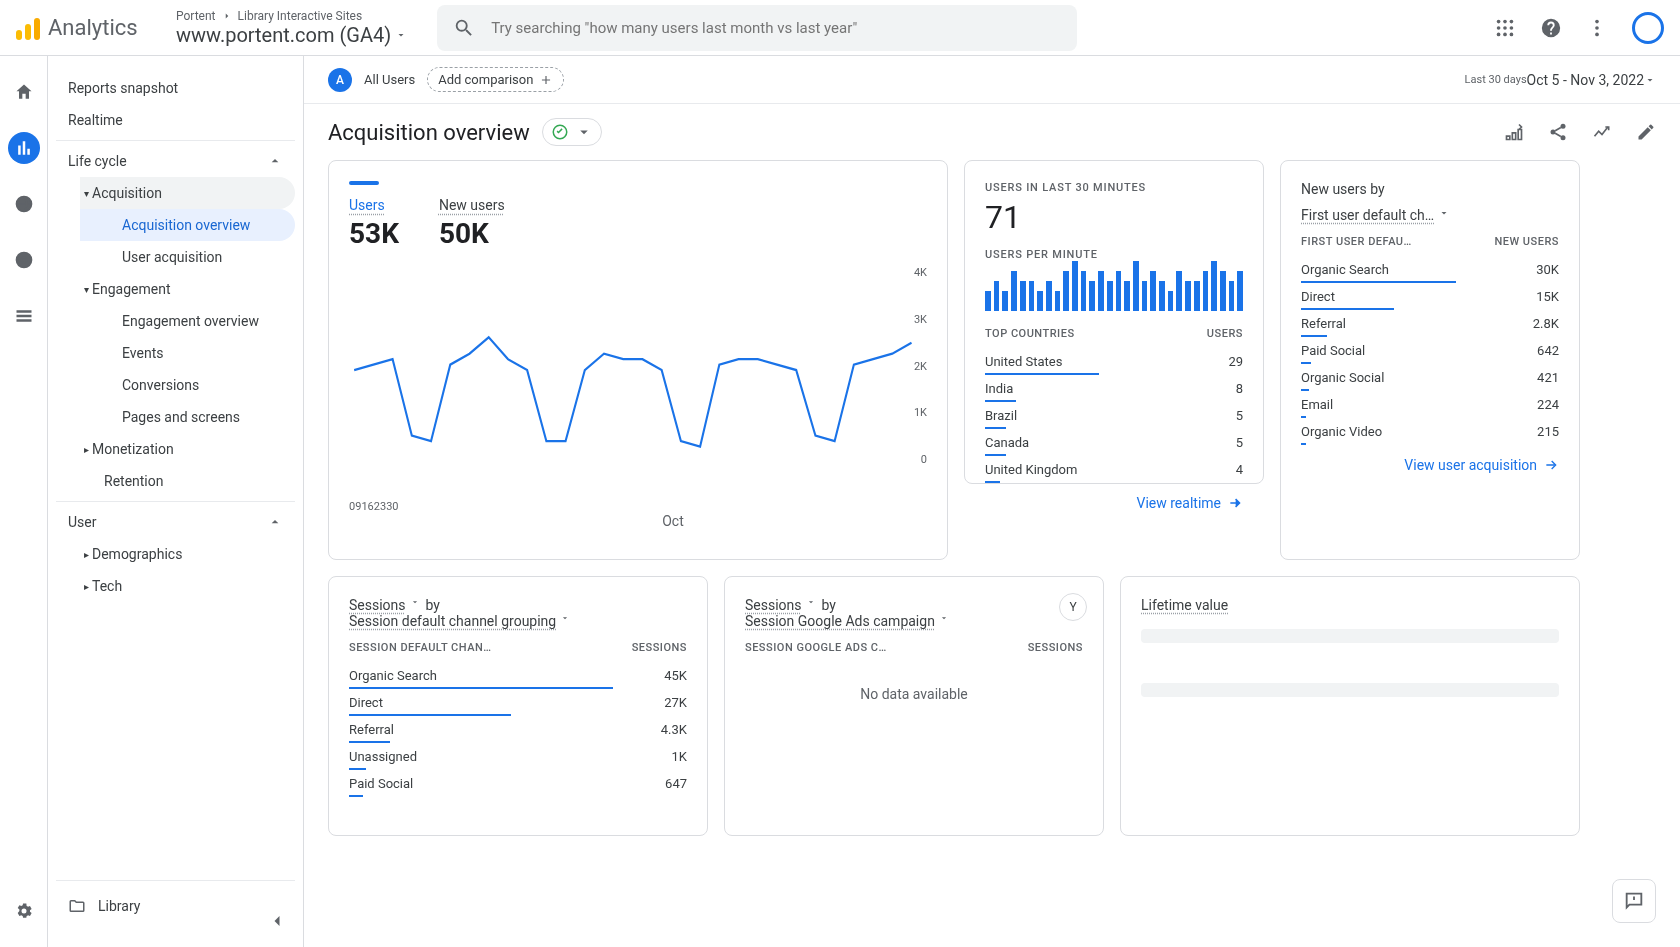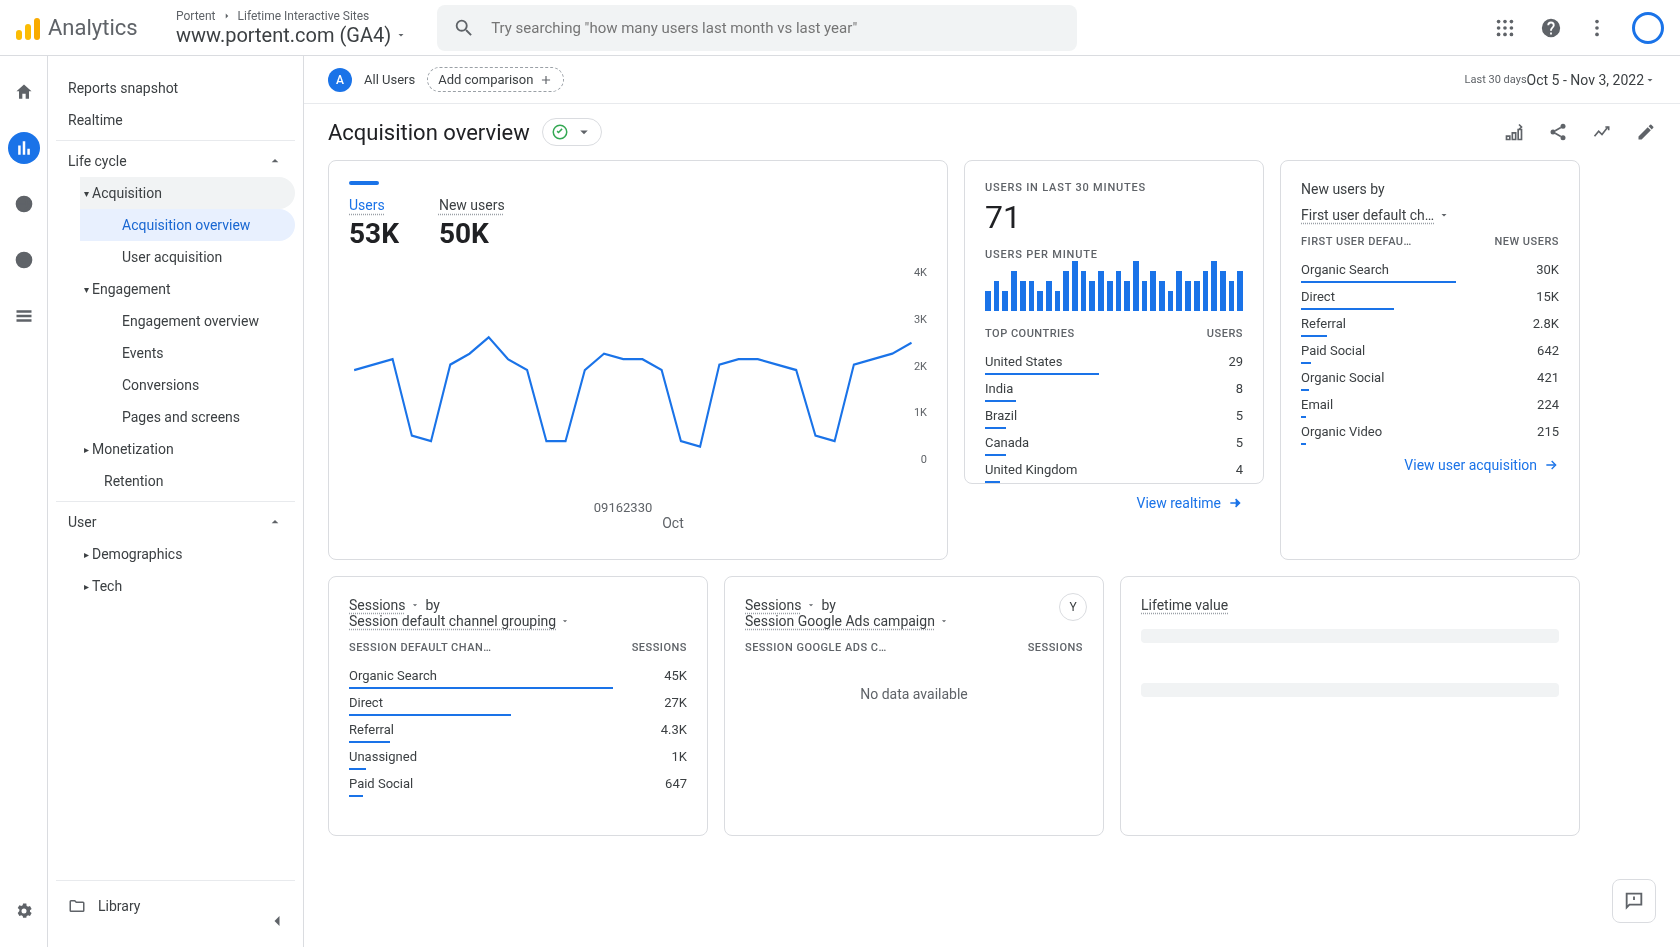--- a/index.html
+++ b/index.html
@@ -58,31 +58,31 @@
 .card-main{width:620px;height:400px}
 .card-rt{width:300px;height:324px}
 .card-acq{width:300px;height:400px}
 .metrics{display:flex;gap:40px;margin-bottom:8px}
 .metric-lbl{font-size:14px;text-decoration:underline dotted #9aa0a6;text-underline-offset:4px}
 .metric-lbl.active{color:#1a73e8}
 .metric-val{font-size:28px;font-weight:700;color:#202124;margin-top:4px}
 .chart{position:relative;height:230px;margin-top:16px}
 .chart svg{width:100%;height:100%}
 .y-axis{position:absolute;right:0;top:0;height:200px;display:flex;flex-direction:column;justify-content:space-between;font-size:11px;color:#5f6368;text-align:right}
-.x-axis{display:flex;justify-content:center;font-size:13px;color:#5f6368;margin-top:4px;padding-right:30px}
+.x-axis{display:flex;justify-content:flex-start;font-size:11px;color:#5f6368;margin-top:4px;padding-right:30px}
 .small-lbl{font-size:11px;color:#5f6368;letter-spacing:0.8px;font-weight:500}
 .big-num{font-size:32px;font-weight:400;color:#202124;margin:4px 0 12px}
 .spark{height:50px;display:flex;align-items:flex-end;gap:3px;margin-bottom:16px}
 .spark span{flex:1;background:#1a73e8}
 .tbl-hdr{display:flex;justify-content:space-between;font-size:11px;color:#5f6368;letter-spacing:0.5px;font-weight:500;padding-bottom:8px}
 .tbl-row{display:flex;justify-content:space-between;padding:6px 0;font-size:13px;position:relative}
 .tbl-row .bar{position:absolute;bottom:0;left:0;height:2px;background:#1a73e8}
 .card-link{color:#1a73e8;font-size:14px;display:flex;align-items:center;justify-content:flex-end;gap:6px;margin-top:12px;cursor:pointer}
 .dim-lbl{font-size:14px;margin-bottom:10px}
-.dim-val{font-size:14px;text-decoration:underline dotted #9aa0a6;text-underline-offset:3px;display:inline-flex;align-items:center;gap:4px;cursor:pointer}
+.dim-val{font-size:14px;text-decoration:underline dotted #9aa0a6;text-underline-offset:3px;display:inline-flex;gap:4px;cursor:pointer}
 .row2{padding:16px 24px;display:flex;gap:16px}
 .card-sess{width:380px;min-height:260px}
 .card-ads{width:380px;min-height:260px;position:relative}
 .card-ltv{width:460px;min-height:260px}
 .filter-btn{position:absolute;top:16px;right:16px;width:28px;height:28px;border:1px solid #dadce0;border-radius:50%;display:flex;align-items:center;justify-content:center;font-size:12px;cursor:pointer}
 .nodata{text-align:center;color:#5f6368;font-size:14px;margin-top:24px}
 .fab{position:fixed;bottom:24px;right:24px;width:44px;height:44px;border:1px solid #dadce0;border-radius:8px;background:#fff;display:flex;align-items:center;justify-content:center;cursor:pointer}
 .skel{height:14px;background:#f1f3f4;border-radius:4px;margin:16px 0}
 </style>
 </head>
@@ -96,21 +96,21 @@
         <span></span>
       </div>
     <span class="logo-text">Analytics</span>
   </div>
   <div class="prop-sel">
     <div class="breadcrumb">
       <span>Portent</span>
       <svg viewBox="0 0 24 24">
           <path fill="#5f6368" d="M9 6l6 6-6 6"></path>
         </svg>
-      <span>Lifetime Interactive Sites</span>
+      <span>Library Interactive Sites</span>
     </div>
     <div class="prop-name">
       <span>www.portent.com (GA4)</span>
       <svg width="12" height="12" viewBox="0 0 24 24">
           <path fill="#5f6368" d="M7 10l5 5 5-5z"></path>
         </svg>
     </div>
   </div>
   <div class="search">
     <svg viewBox="0 0 24 24">

